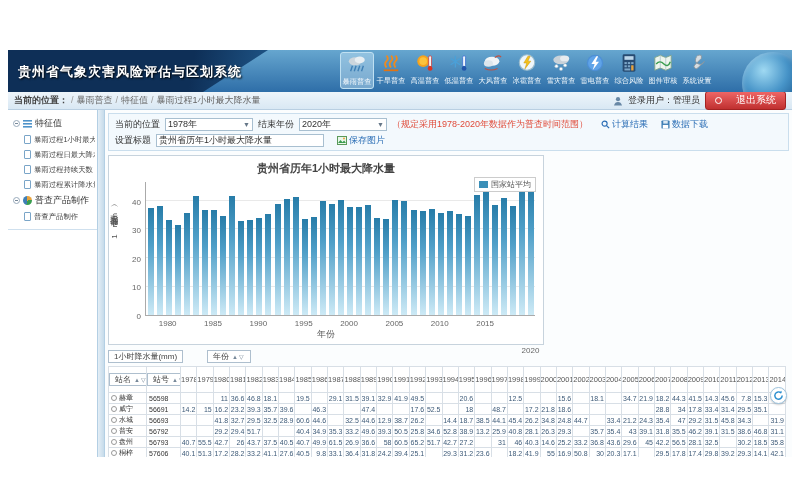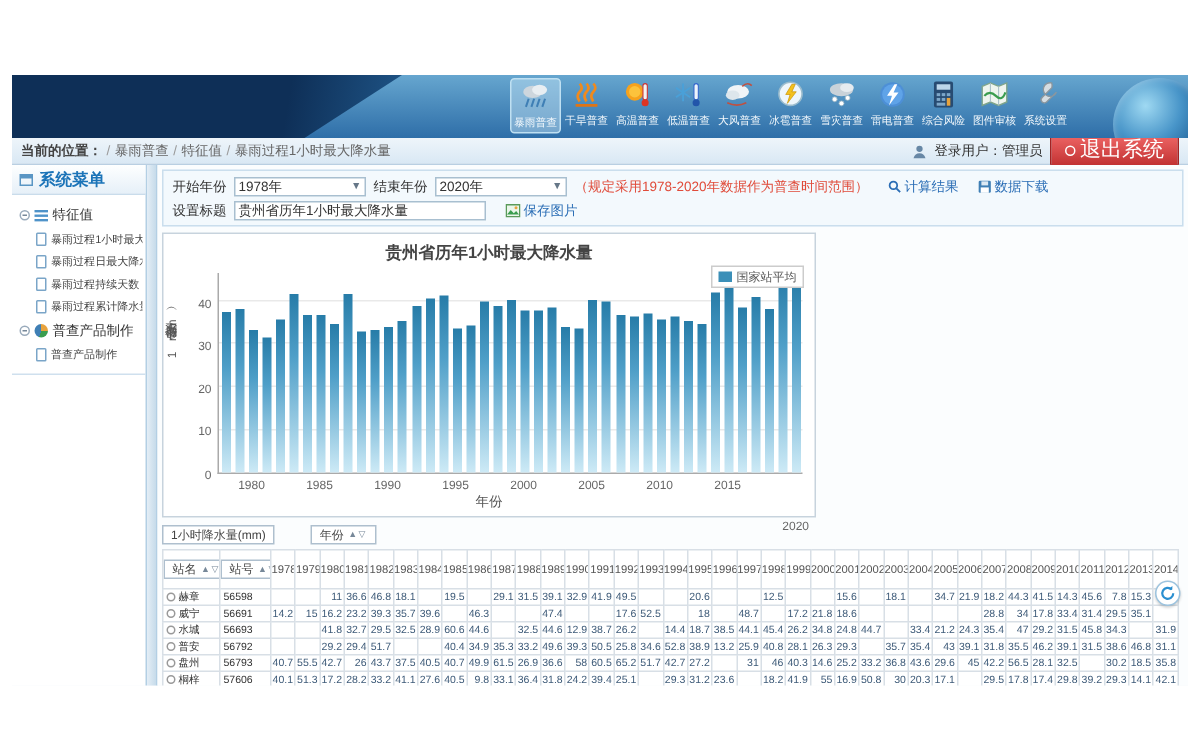--- a/index.html
+++ b/index.html
@@ -22,21 +22,21 @@
   .tool-icon svg { display:inline-block; }
   .tool-label { display:block; font-size:8px; color:#f2f8fc; transform:scale(.9); white-space:nowrap; }
 
   
   .subheader { display:flex; align-items:center; height:18px; background:linear-gradient(#eef5fa,#d9e8f4); border-bottom:1px solid #b9cfe2; font-size:9px; padding:0 6px; }
   .crumb-prefix { color:#444; font-weight:bold; }
   .crumb-sep { color:#999; margin:0 3px; }
   .crumb-item { color:#666; }
   .user-area { margin-left:auto; display:flex; align-items:center; gap:5px; }
   .login-text { color:#333; }
-  .logout-btn { background:linear-gradient(#e66,#c03030); border:1px solid #a32222; color:#fff; font-size:14px; padding:1px 9px 2px; border-radius:3px; cursor:pointer; display:flex; align-items:center; gap:3px; }
+  .logout-btn { background:linear-gradient(#e66,#c03030); border:1px solid #a32222; color:#fff; font-size:10px; padding:1px 9px 2px; border-radius:3px; cursor:pointer; display:flex; align-items:center; gap:14px; }
   .pwr { display:inline-block; width:7px; height:7px; border:1.4px solid #fff; border-radius:50%; }
 
   
   .body { display:flex; height:347px; background:#f2f6fa; }
   .sidebar { width:90px; background:#fff; border-right:1px solid #b3cfe4; }
   .sb-head { display:flex; align-items:center; gap:4px; height:20px; padding-left:5px; background:linear-gradient(#feffff,#e6f0f8); border-bottom:1px solid #c9dceb; color:#1c74b8; font-size:11px; font-weight:bold; }
   .sb-head-icon { width:9px; height:8px; border:1.3px solid #5a96c4; border-top-width:3px; }
   .tree { padding:5px 2px; border-bottom:1px solid #cfe0ee; }
   .tree-group { display:flex; align-items:center; gap:3px; font-size:9px; color:#333; padding:2px 0 2px 3px; cursor:pointer; white-space:nowrap; }
   .tree-item { display:flex; align-items:center; gap:3px; font-size:8px; color:#444; padding:2px 0 2px 14px; cursor:pointer; white-space:nowrap; overflow:hidden; }
@@ -86,20 +86,21 @@
   .float-refresh { position:absolute; right:5px; top:277px; width:17px; height:17px; border-radius:50%; background:#fff; border:1px solid #9cc3de; display:flex; align-items:center; justify-content:center; cursor:pointer; box-shadow:0 1px 2px rgba(0,0,0,.2); z-index:5; }
 </style>
 </head>
 <body>
 
 <div class="canvas">
   <div class="app">
 
     <div class="header">
       <div class="hdr-wedge"></div>
+      <div class="hdr-title">贵州省气象灾害风险评估与区划系统</div>
       <div class="toolbar">
           <div class="tool selected">
             <span class="tool-icon"><svg width="22" height="20" viewBox="0 0 24 22">
                 <ellipse cx="10" cy="8" rx="7" ry="4.5" fill="#cdd6dd"></ellipse>
                 <ellipse cx="15" cy="6.5" rx="5.5" ry="3.8" fill="#e8eef2"></ellipse>
                 <path d="M7 13 l-2 6 M11 13 l-2 6 M15 13 l-2 6 M19 13 l-2 6" stroke="#3f7fb5" stroke-width="1.5"></path>
               </svg></span>
             <span class="tool-label">暴雨普查</span>
           </div>
           <div class="tool">
@@ -209,24 +210,20 @@
         <button class="logout-btn">
           <span class="pwr"></span>
           <span>退出系统</span>
         </button>
       </div>
     </div>
 
     <div class="body">
 
       <div class="sidebar">
-        <div class="sb-head">
-          <span class="sb-head-icon"></span>
-          <span>系统菜单</span>
-        </div>
         <div class="tree" id="tree">
             <div class="tree-group">
               <span class="tgl"></span>
               <span class="list-ic"></span>
               <span>特征值</span>
             </div>
             <div class="tree-item">
               <span class="doc-ic"></span>
               <span class="lbl">暴雨过程1小时最大降水量</span>
             </div>
@@ -253,21 +250,21 @@
             </div>
           </div>
       </div>
 
       <div class="splitter"></div>
 
       <div class="main">
 
         <div class="filters">
           <div class="frow">
-            <span>开始年份</span>
+            <span>当前的位置</span>
             <span class="select">
               <span>1978年</span>
                 <span class="arr">▼</span>
             </span>
             <span>结束年份</span>
             <span class="select">
               <span>2020年</span>
                 <span class="arr">▼</span>
             </span>
             <span class="hint">（规定采用1978-2020年数据作为普查时间范围）</span>

